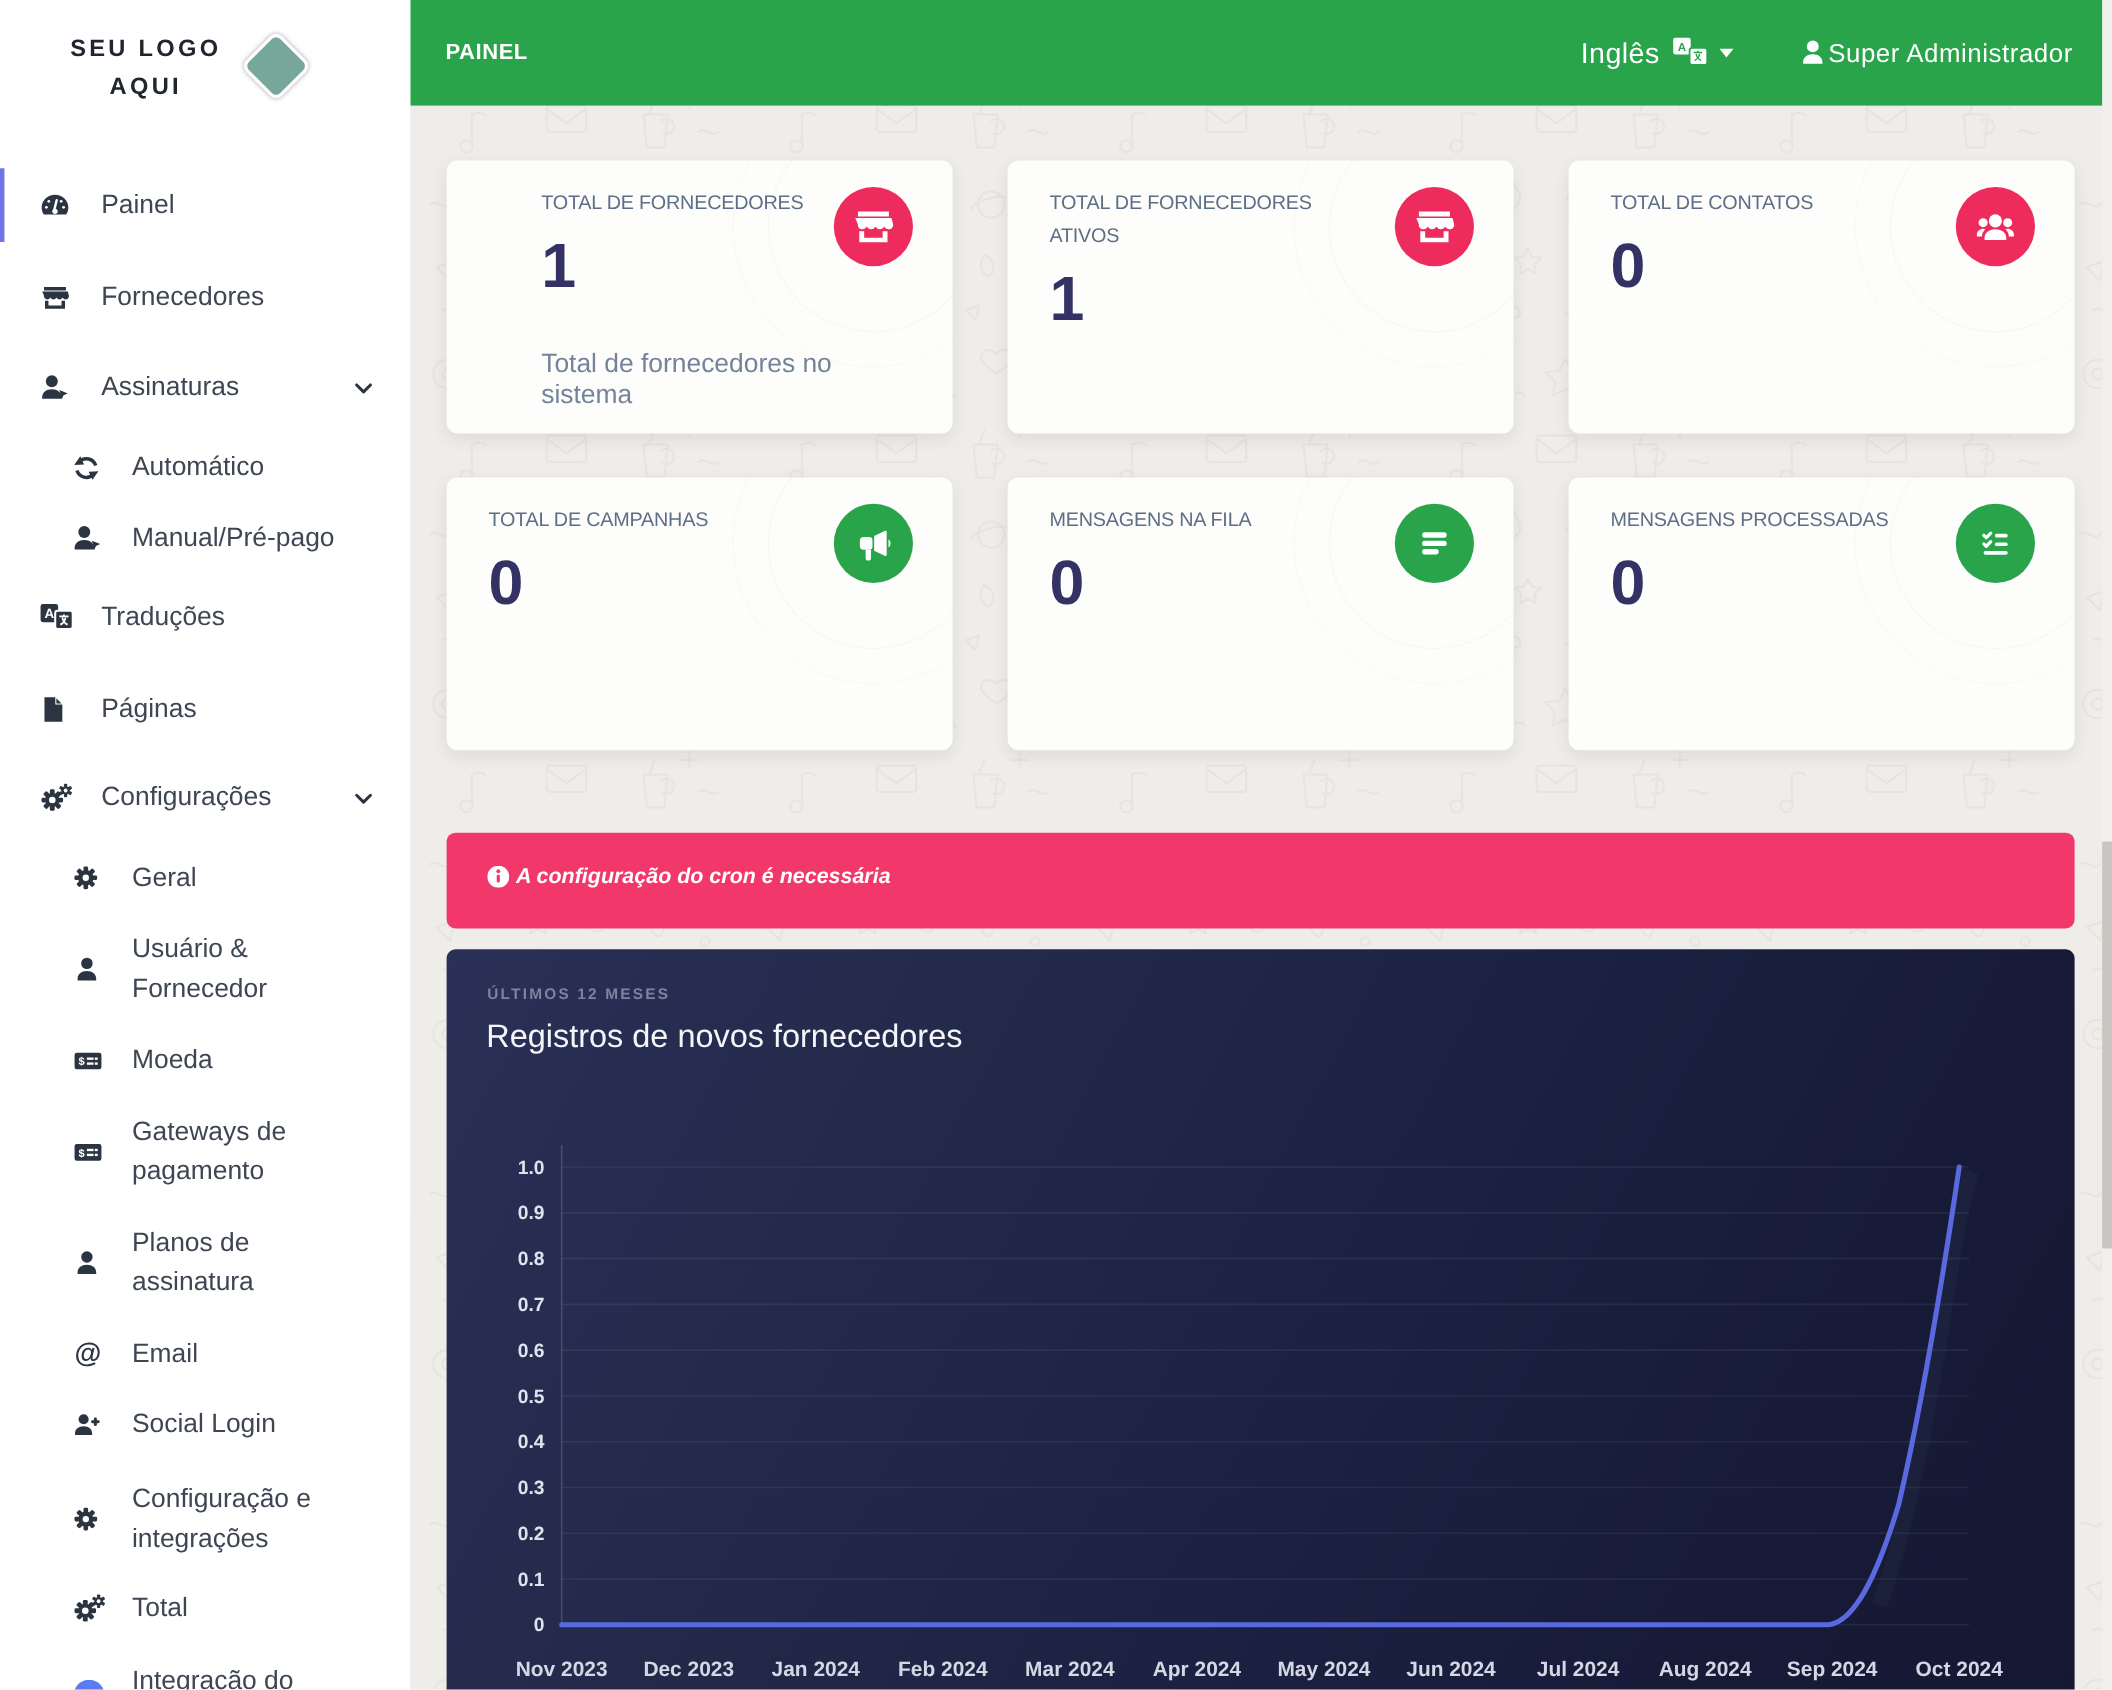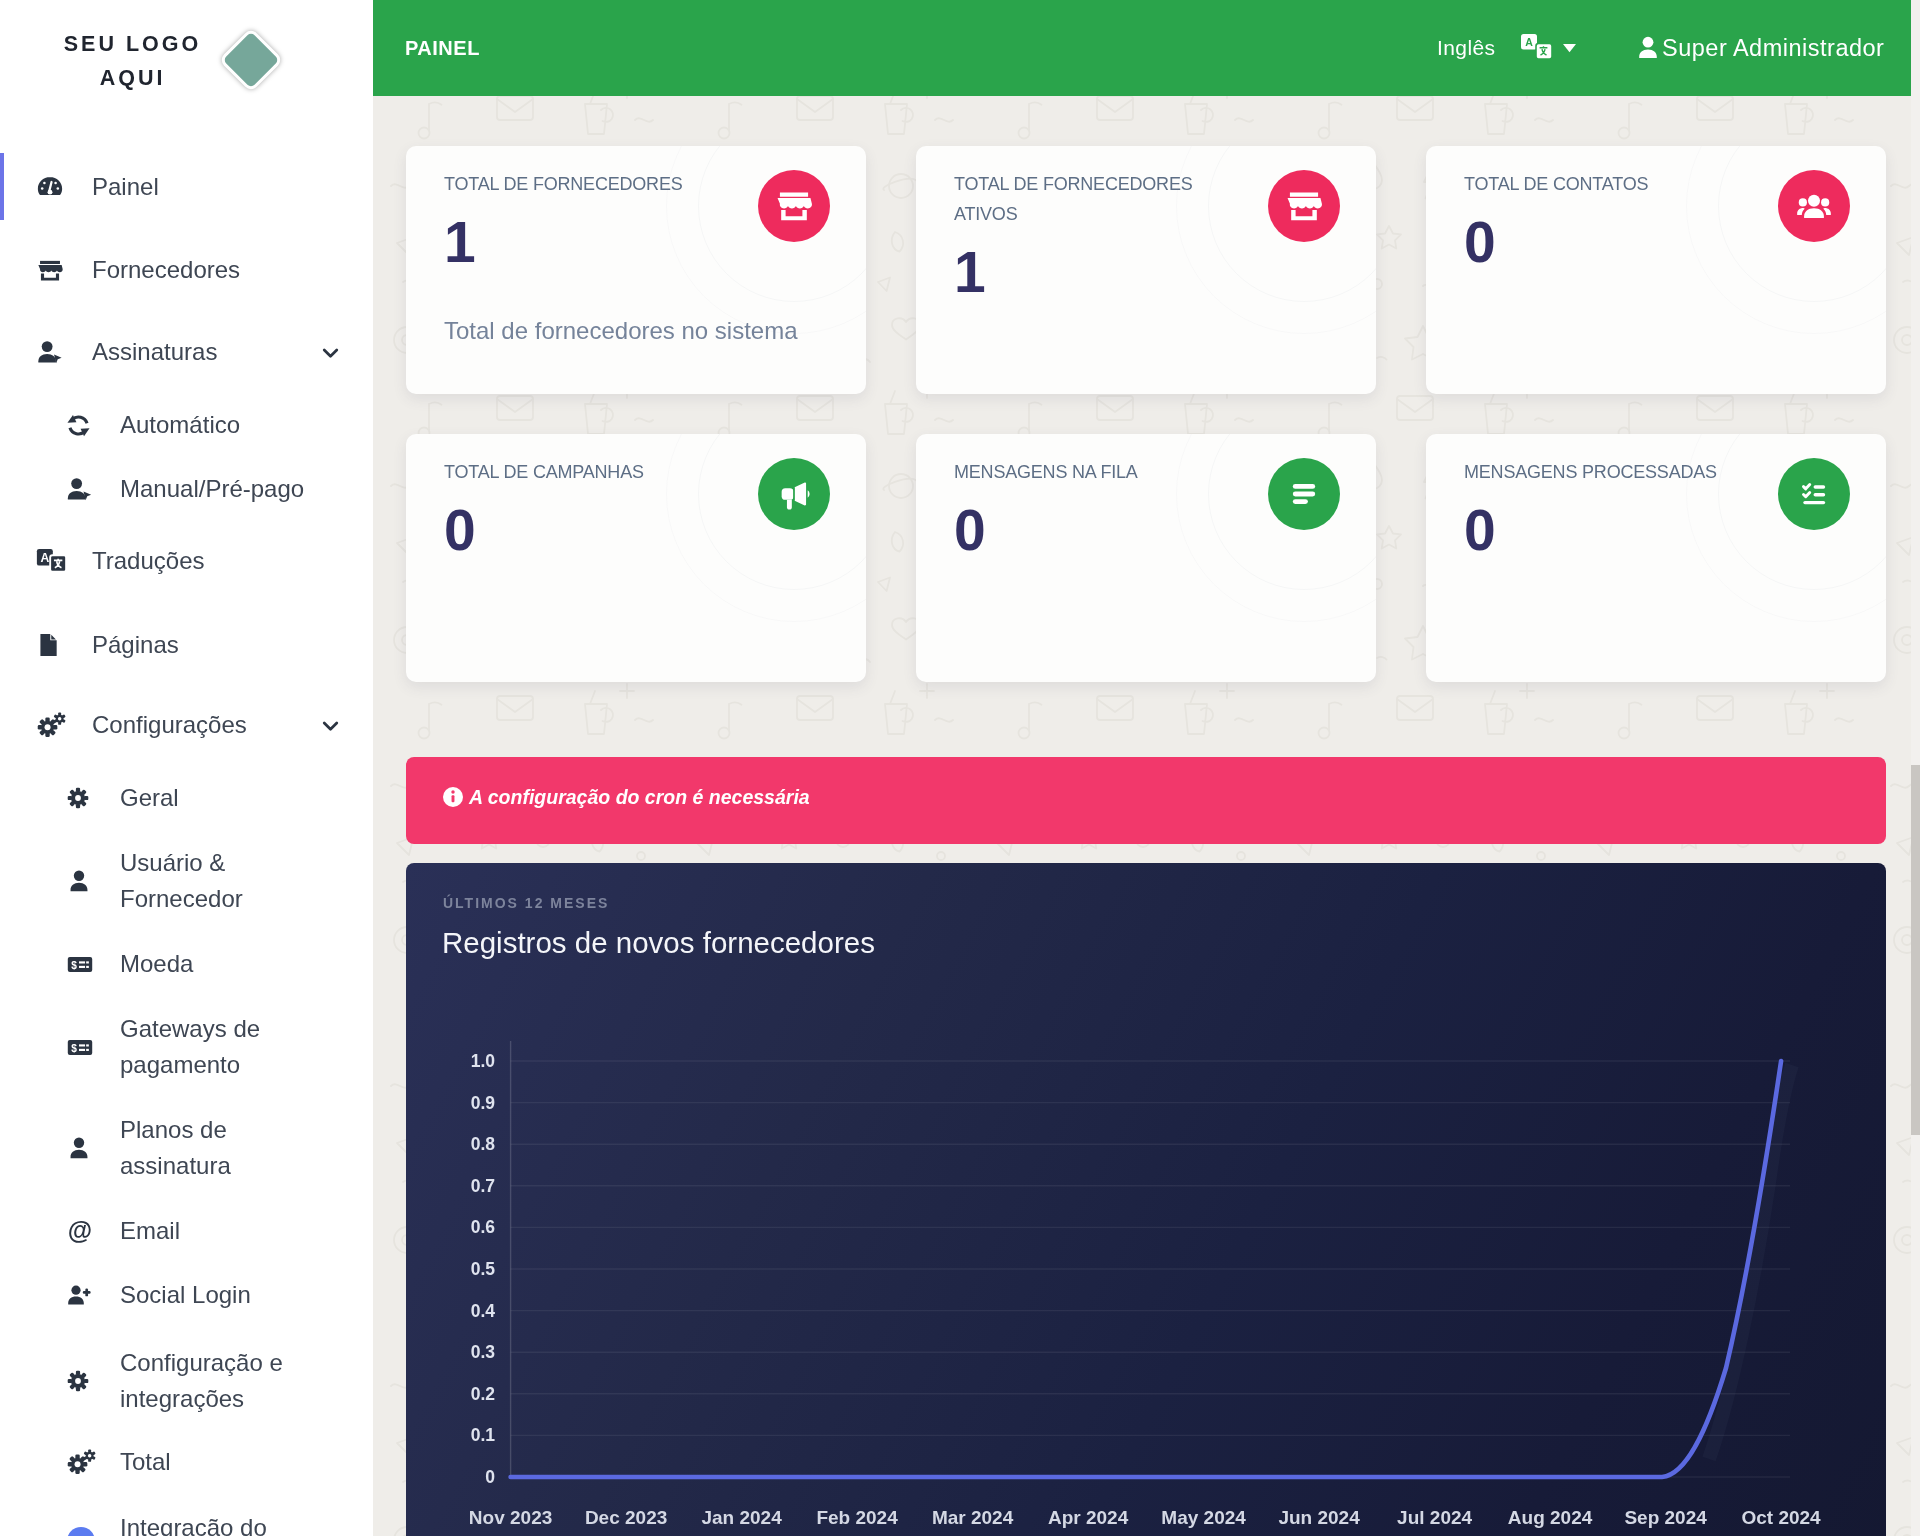--- a/index.html
+++ b/index.html
@@ -77,21 +77,21 @@
 <path d="M254 84v14m-7-7h14"></path>
 </g>
         </pattern>
       </defs>
 <rect width="1547" height="1536" fill="#efede9"></rect>
 <rect width="1547" height="1536" fill="url(#doo)" opacity="0.45"></rect>
     </svg></div>
 
 <div class="topbar">
   <div class="tb-title">PAINEL</div>
-  <div style="position:absolute; left:1064px; top:0; height:120px; line-height:96px; color:#fff; font-size:21px; letter-spacing:0.4px;">Inglês</div>
+  <div style="position:absolute; left:1064px; top:0; height:120px; line-height:96px; color:#fff; font-size:26px; letter-spacing:0.4px;">Inglês</div>
   <svg width="34" height="28" viewBox="0 0 34 28" style="position:absolute; left:1148px; top:34px;">
     <rect x="0" y="0" width="16" height="15.5" rx="2.5" fill="#fff"></rect>
     <text x="8" y="12" font-size="10.5" font-weight="bold" fill="#2aa44b" text-anchor="middle" font-family="Liberation Sans">A</text>
     <rect x="15" y="9.5" width="16" height="15.5" rx="2.5" fill="#fff" stroke="#2aa44b" stroke-width="1.6"></rect>
     <g stroke="#2aa44b" stroke-width="1.4" fill="none">
         <path d="M18.6 13.7h7.8M22.5 12.2v1.5M19.5 21c2-.9 4.1-3.2 4.5-5.9M25.5 21c-2-.9-4.1-3.2-4.5-5.9"></path>
       </g>
   </svg>
   <svg width="13" height="9" viewBox="0 0 13 9" style="position:absolute; left:1190px; top:44px;">
       <path d="M0 0h13L6.5 8.2z" fill="#fff"></path>
@@ -101,21 +101,21 @@
         <circle cx="12" cy="6.2" r="5.4"></circle>
         <path d="M12 13.4c-5.3 0-8.8 3-8.8 7.3V22h17.6v-1.3c0-4.3-3.5-7.3-8.8-7.3z"></path>
       </g>
     </svg>
   <div style="position:absolute; left:1289px; top:0; height:96px; line-height:96px; color:#fff; font-size:23.5px; letter-spacing:0.5px;">Super Administrador</div>
 </div>
 
 <div class="scrolltrack"></div>
 <div class="scrollthumb"></div>
 
-<div class="card" style="left:406px; top:146px;">
+<div class="card" style="left:406px; top:146px;padding-left:48px;">
   <div class="clabel">TOTAL DE FORNECEDORES</div>
   <div class="cnum">1</div>
   <div class="csub">Total de fornecedores no sistema</div>
   <div class="ring"></div>
     <div class="ring2"></div>
     <div class="circ pink">
       <svg width="40" height="38" viewBox="0 0 25 24">
         <g fill="#fff">
           <path d="M3.6 3.4h17.8v2.8H3.6z"></path>
           <path d="M2.1 7h20.8l.9 3.6c.3 1.5-.9 2.9-2.6 2.9-1.1 0-2.1-.6-2.5-1.5-.4.9-1.4 1.5-2.5 1.5s-2.1-.6-2.5-1.5c-.4.9-1.4 1.5-2.5 1.5s-2.1-.6-2.5-1.5c-.4.9-1.4 1.5-2.5 1.5-1.7 0-2.9-1.4-2.6-2.9z"></path>

